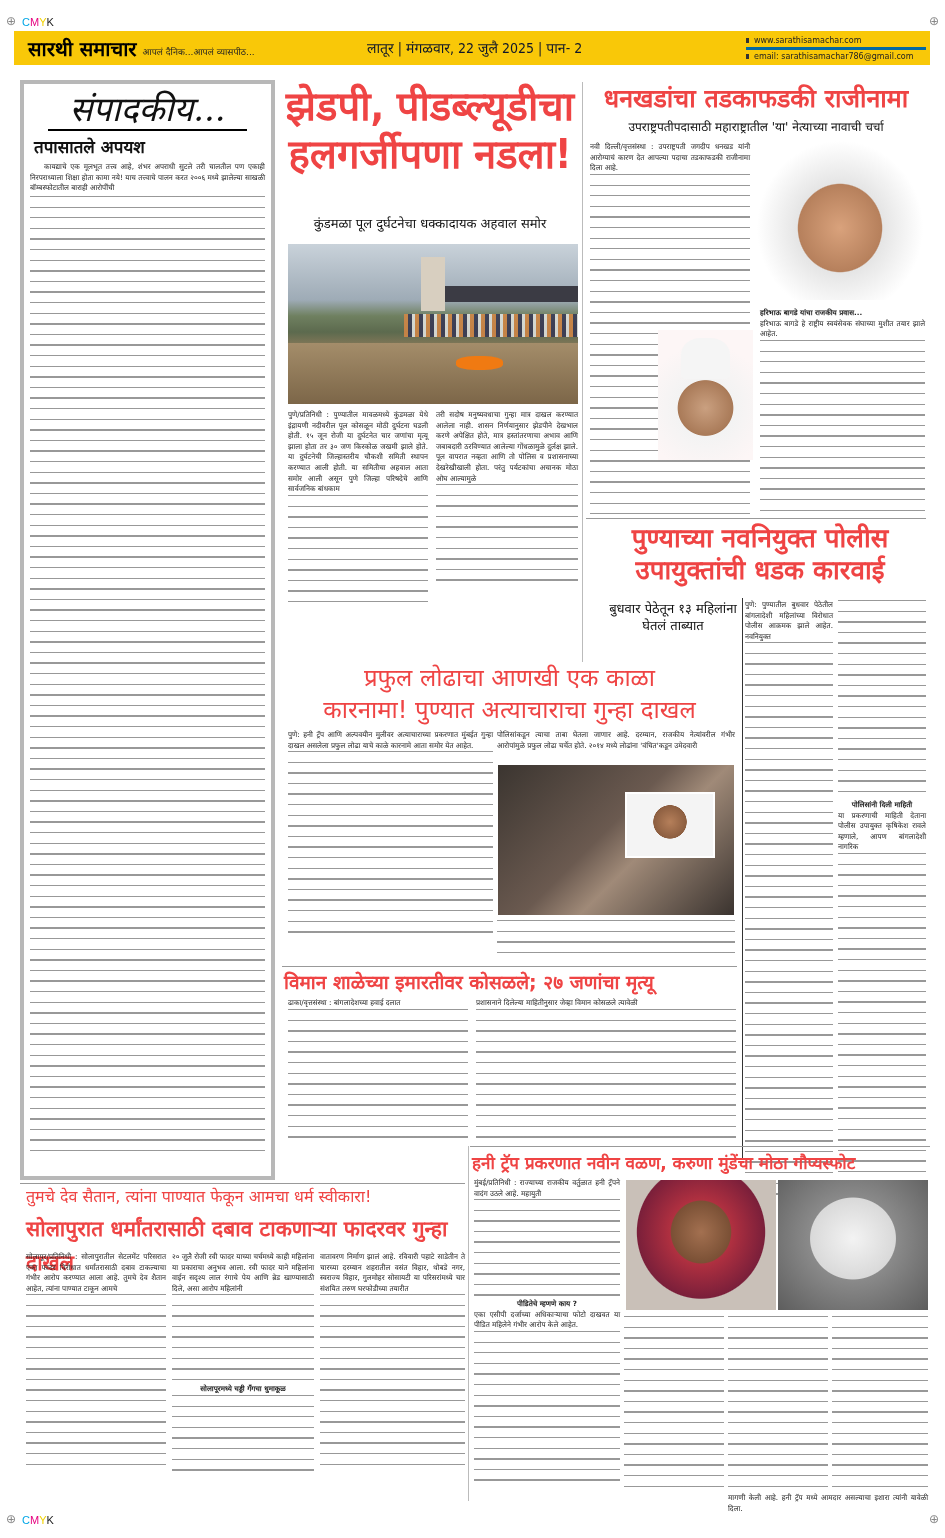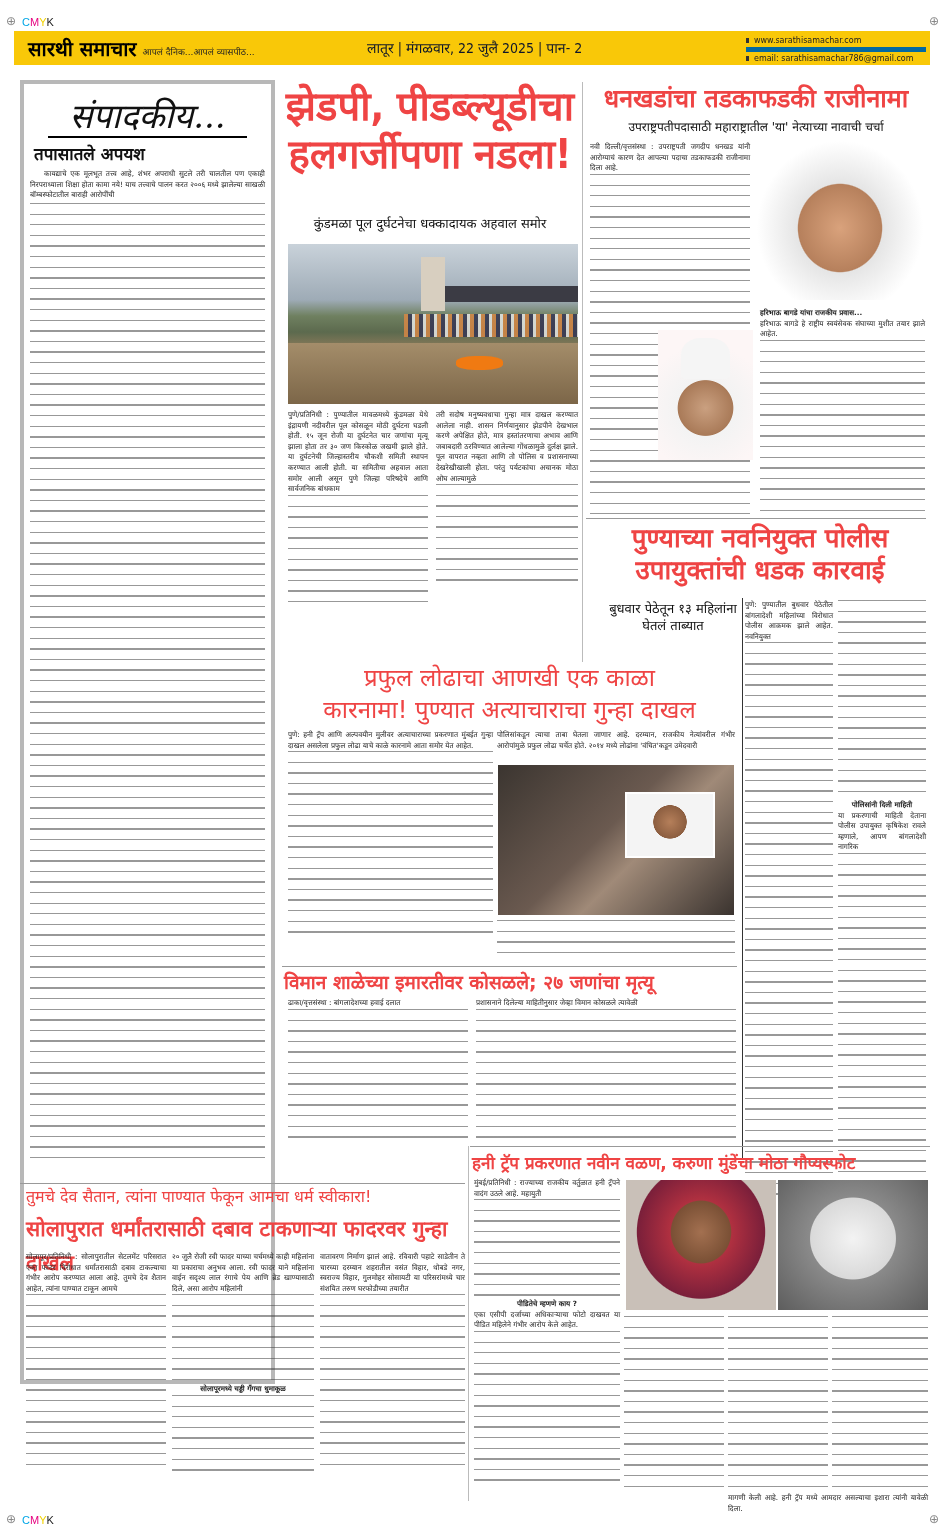--- a/index.html
+++ b/index.html
@@ -8,25 +8,25 @@
 
   .reg { position: absolute; font-size: 12px; color: #888; }
   .cmyk { position: absolute; font-size: 11px; font-family: "Liberation Sans", sans-serif; letter-spacing: 0; }
   .cmyk .c { color: #00a6e6; } .cmyk .m { color: #e6007e; } .cmyk .y { color: #f2d200; } .cmyk .k { color: #222; }
 
   .masthead { position: absolute; left: 14px; top: 31px; width: 916px; height: 34px; background: #f9c808; display: flex; align-items: center; }
   .brand { font-family: "DejaVu Sans", sans-serif; font-weight: bold; color: #000000; font-size: 20px; margin-left: 14px; }
   .tagline { font-size: 9px; color: #222; margin-left: 6px; margin-top: 6px; }
   .dateline { position: absolute; left: 353px; top: 7px; font-size: 14px; color: #0f172a; font-family: "DejaVu Sans Condensed", "DejaVu Sans", sans-serif; }
   .contacts { position: absolute; right: 4px; top: 3px; font-size: 8px; color: #222; line-height: 13px; width: 180px; }
-  .contacts div { border-bottom: 5px solid #0369a1; padding-left: 8px; position: relative; }
+  .contacts div { border-bottom: 3px solid #0369a1; padding-left: 8px; position: relative; }
   .contacts div:last-child { border-bottom: none; }
   .contacts div::before { content: ""; position: absolute; left: 0; top: 4px; width: 3px; height: 5px; background: #333; }
 
-  .editorial { position: absolute; left: 20px; top: 80px; width: 255px; height: 1304px; border: 4px solid #b8b8b8; background: #fff; padding: 8px 6px; }
+  .editorial { position: absolute; left: 20px; top: 80px; width: 255px; height: 1100px; border: 4px solid #b8b8b8; background: #fff; padding: 1px 6px; }
   .ed-title { font-family: "DejaVu Serif", serif; font-style: italic; font-size: 34px; text-align: center; border-bottom: 2px solid #000; margin: 4px 18px 4px; line-height: 40px; }
   .ed-head { font-size: 17px; font-weight: bold; margin: 2px 0 4px 4px; }
   .body-text { font-size: 7.2px; line-height: 10.6px; text-align: justify; color: #222; }
   .filler { background: repeating-linear-gradient(to bottom, #444 0px, #444 1.3px, transparent 1.3px, transparent 10.6px); opacity: .55; }
 
   .head-big { position: absolute; font-weight: bold; color: #ef4444; text-align: center; }
   .sub { position: absolute; font-size: 14px; color: #111; text-align: center; }
 
   .img { position: absolute; overflow: hidden; }
   .bridge { background: linear-gradient(to bottom, #c9d2da 0%, #9eabb6 35%, #6f8060 45%, #5c6a4e 55%, #8a7a5a 65%, #6c5b40 100%); }

